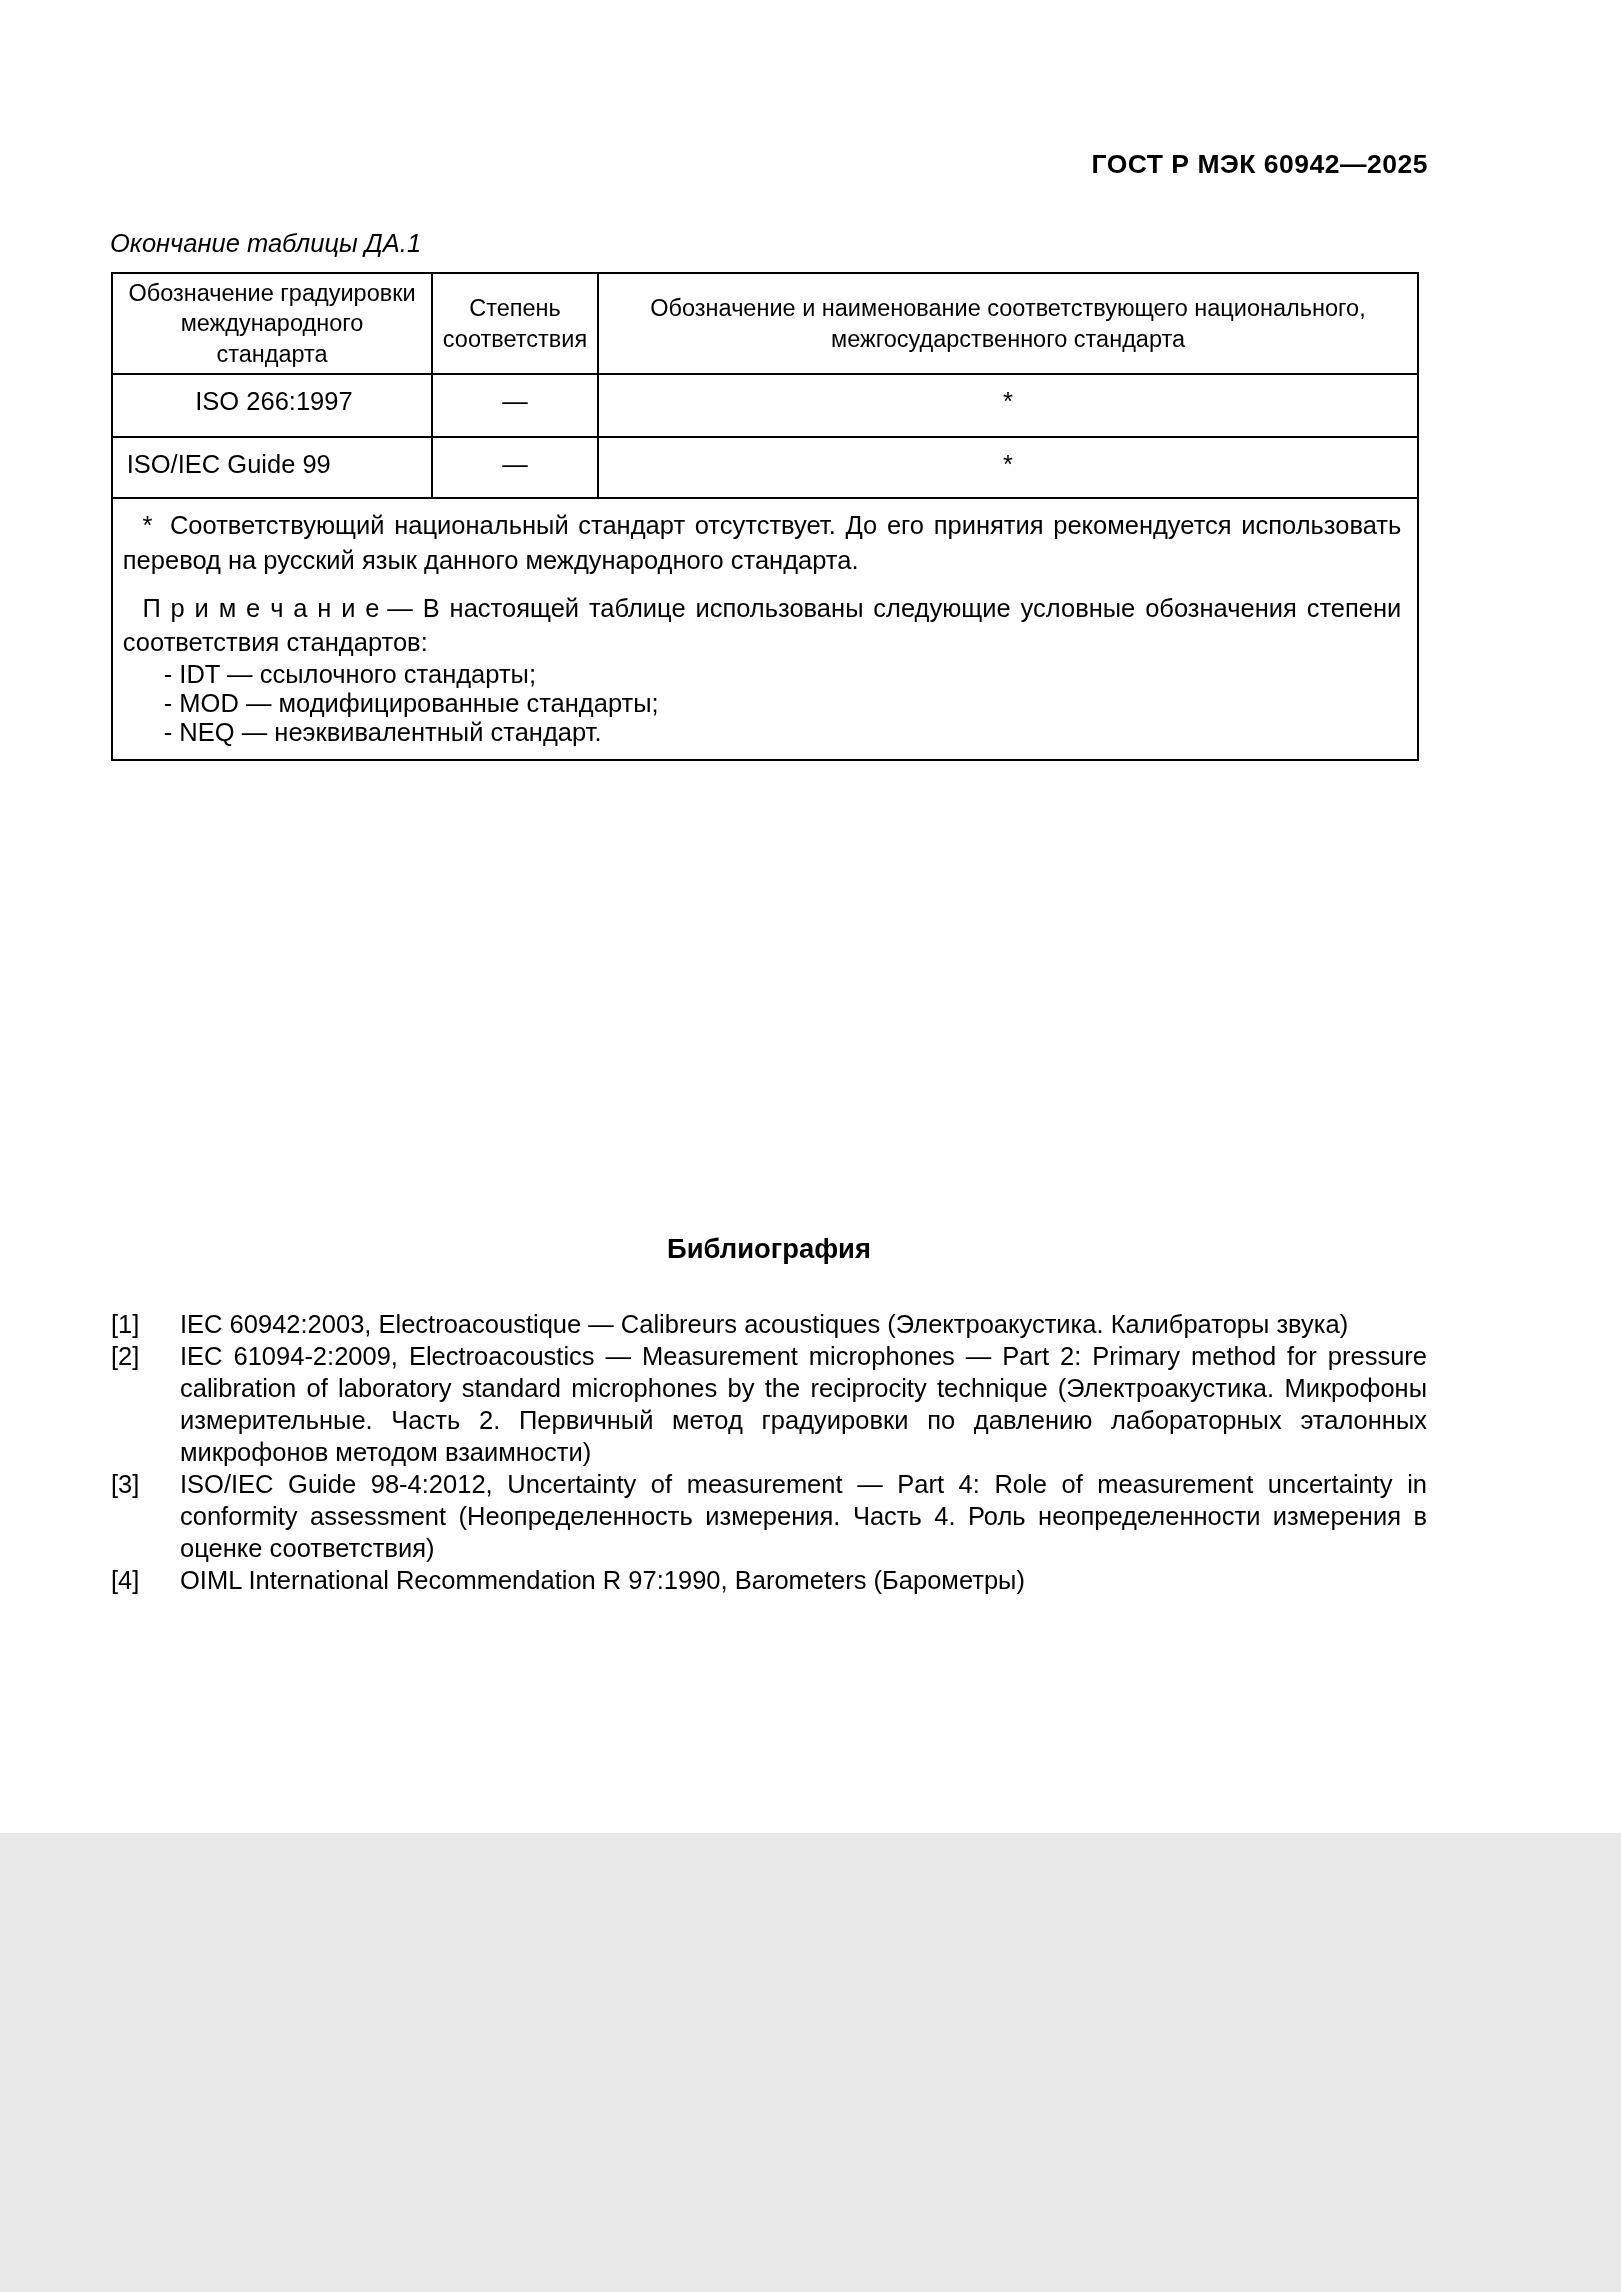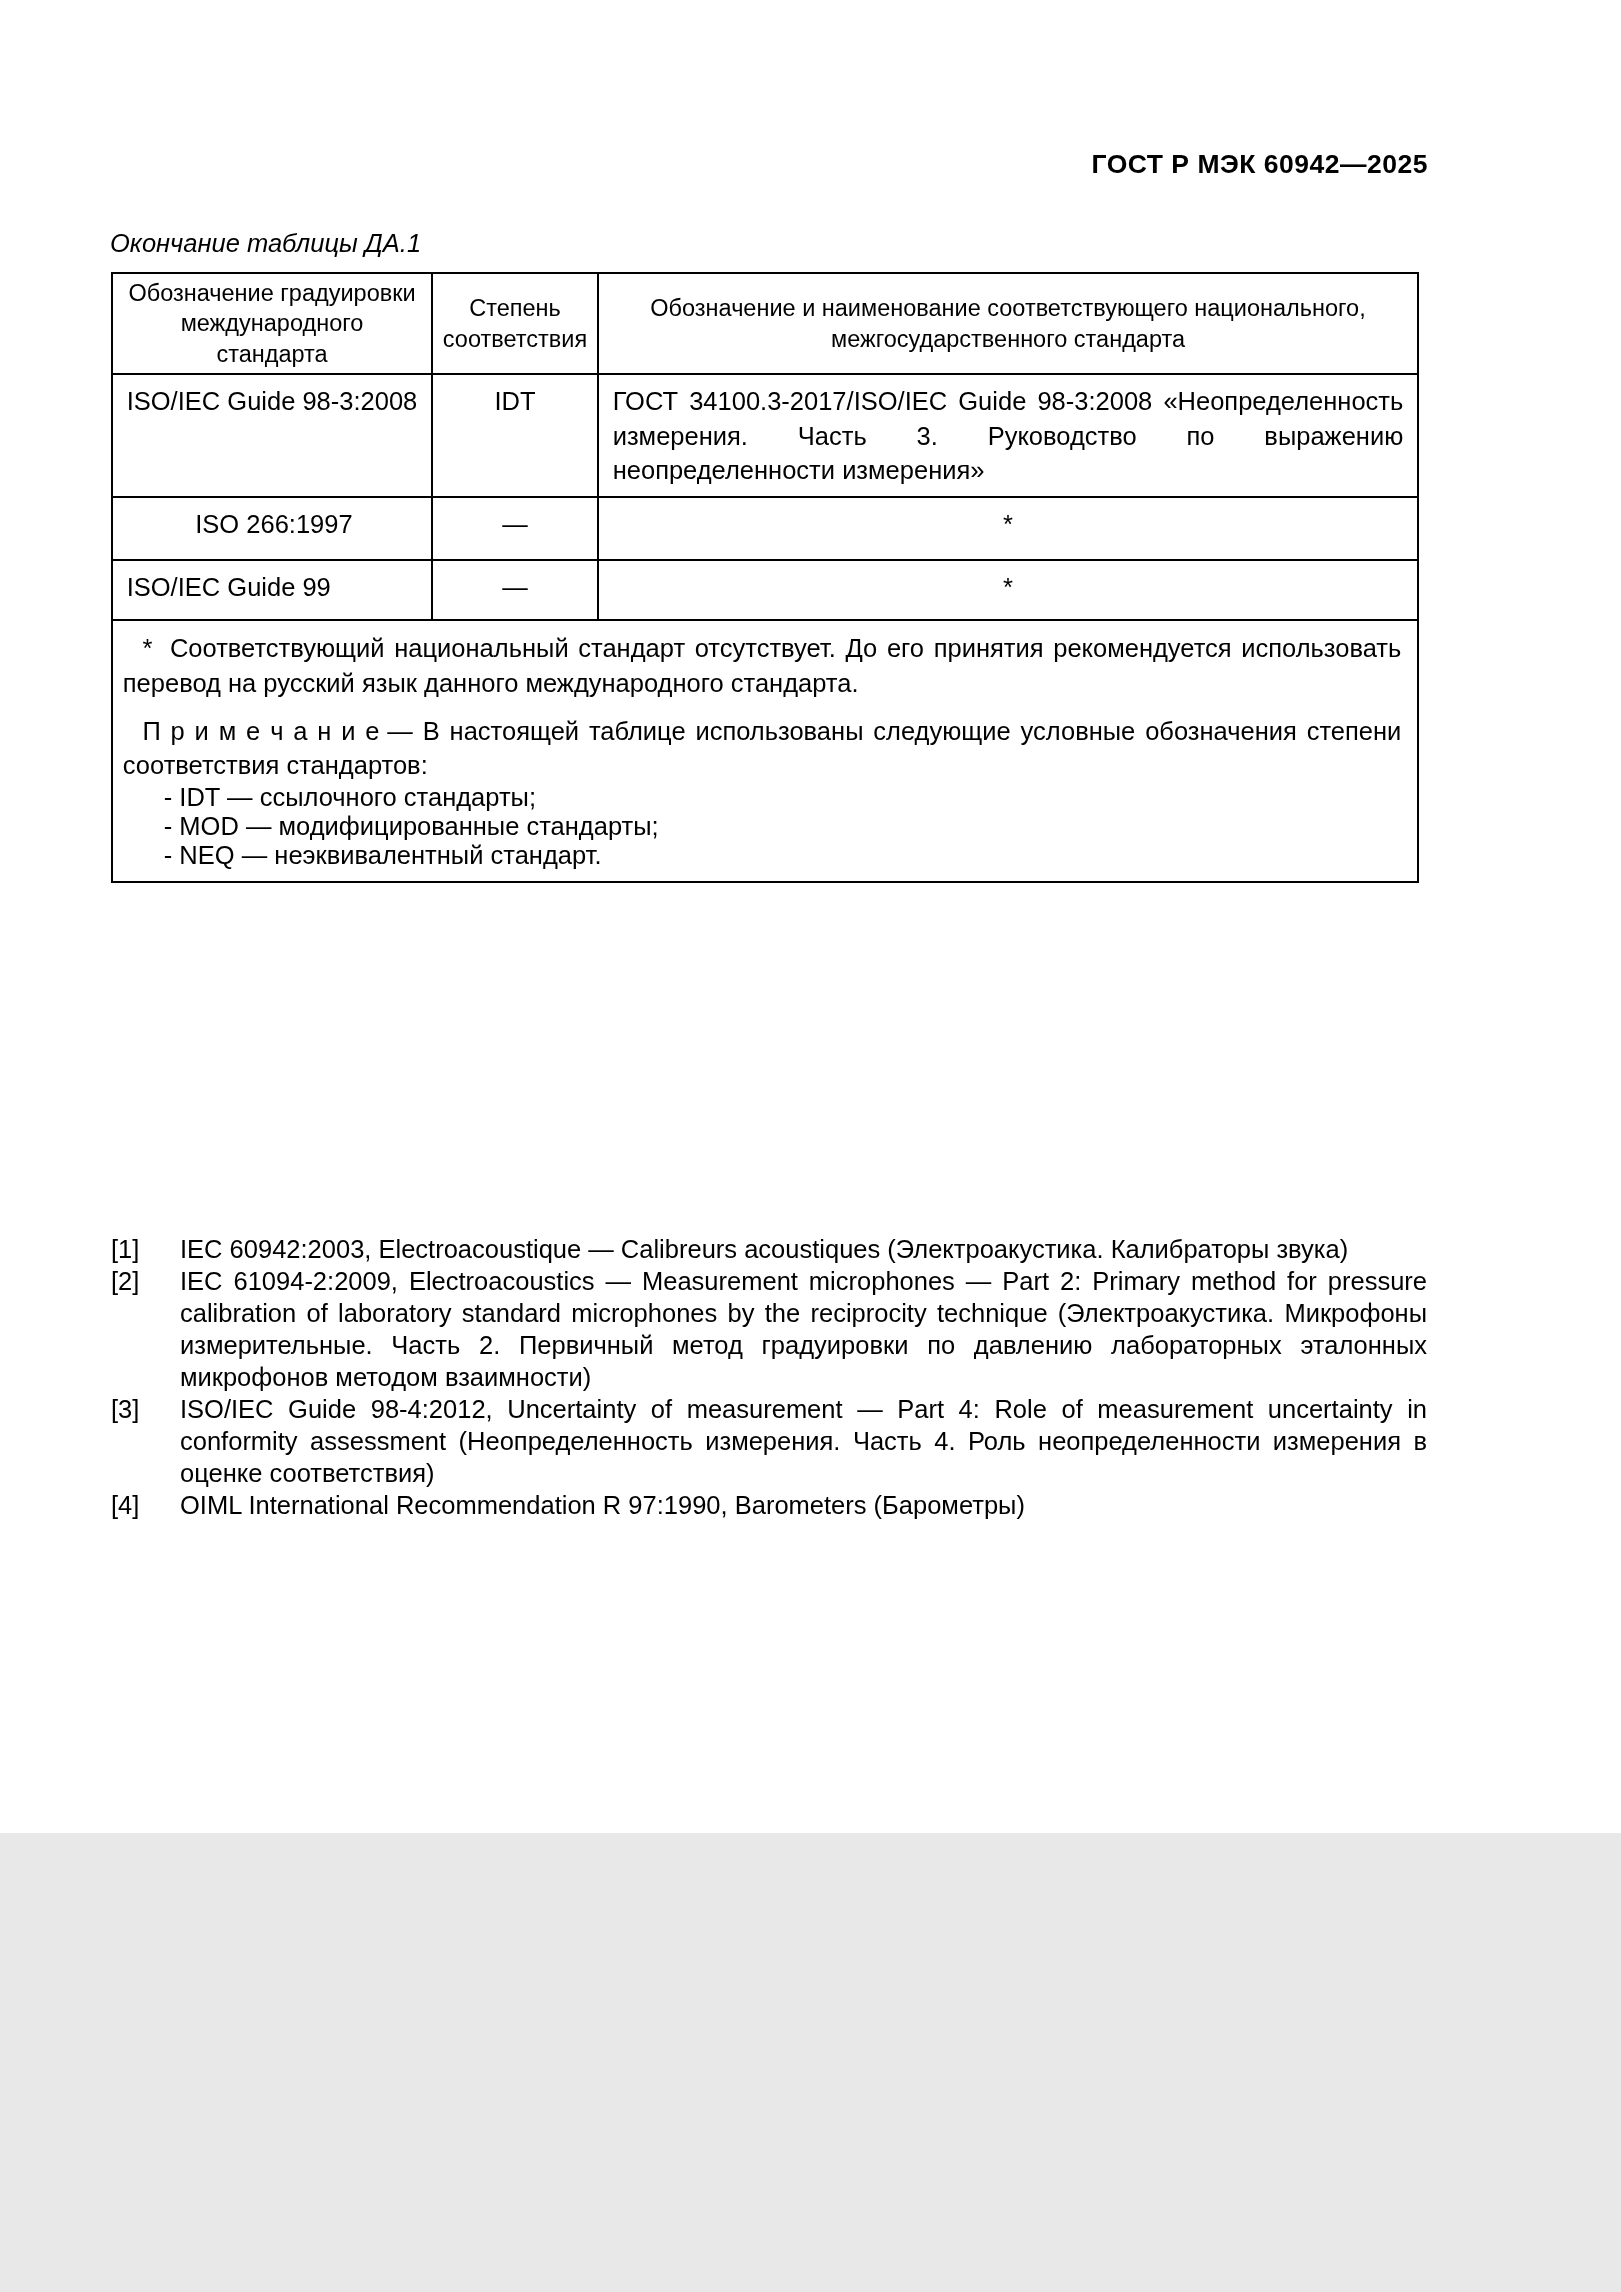--- a/index.html
+++ b/index.html
@@ -144,25 +144,20 @@
         <col class="c3">
       </colgroup>
     <thead>
       <tr>
         <th>Обозначение градуировки международного стандарта</th>
         <th>Степень соответствия</th>
         <th>Обозначение и наименование соответствующего национального, межгосударственного стандарта</th>
       </tr>
     </thead>
     <tbody>
-      <tr class="row-tall">
-        <td class="cell-ref">ISO/IEC Guide 98-3:2008</td>
-        <td class="cell-deg">IDT</td>
-        <td class="cell-name just">ГОСТ 34100.3-2017/ISO/IEC Guide 98-3:2008 «Неопределенность измерения. Часть 3. Руководство по выражению неопределенности измерения»</td>
-      </tr>
       <tr class="row-mid">
         <td class="cell-ref">ISO 266:1997</td>
         <td class="cell-deg">—</td>
         <td class="cell-name center">*</td>
       </tr>
       <tr class="row-short">
         <td class="cell-ref">ISO/IEC Guide 99</td>
         <td class="cell-deg">—</td>
         <td class="cell-name center">*</td>
       </tr>
@@ -176,20 +171,21 @@
           </p>
           <div class="note-item">- IDT — ссылочного стандарты;</div>
           <div class="note-item">- MOD — модифицированные стандарты;</div>
           <div class="note-item">- NEQ — неэквивалентный стандарт.</div>
         </td>
       </tr>
     </tbody>
   </table>
 
   <div class="biblio">
+    <h2 class="biblio-title">Библиография</h2>
 
     <div class="bib-entry">
       <span class="bib-num">[1]</span>
       <span class="bib-text">IEC 60942:2003, Electroacoustique — Calibreurs acoustiques (Электроакустика. Калибраторы звука)</span>
     </div>
     <div class="bib-entry">
       <span class="bib-num">[2]</span>
       <span class="bib-text">IEC 61094-2:2009, Electroacoustics — Measurement microphones — Part 2: Primary method for pressure calibration of laboratory standard microphones by the reciprocity technique (Электроакустика. Микрофоны измерительные. Часть 2. Первичный метод градуировки по давлению лабораторных эталонных микрофонов методом взаимности)</span>
     </div>
     <div class="bib-entry">

